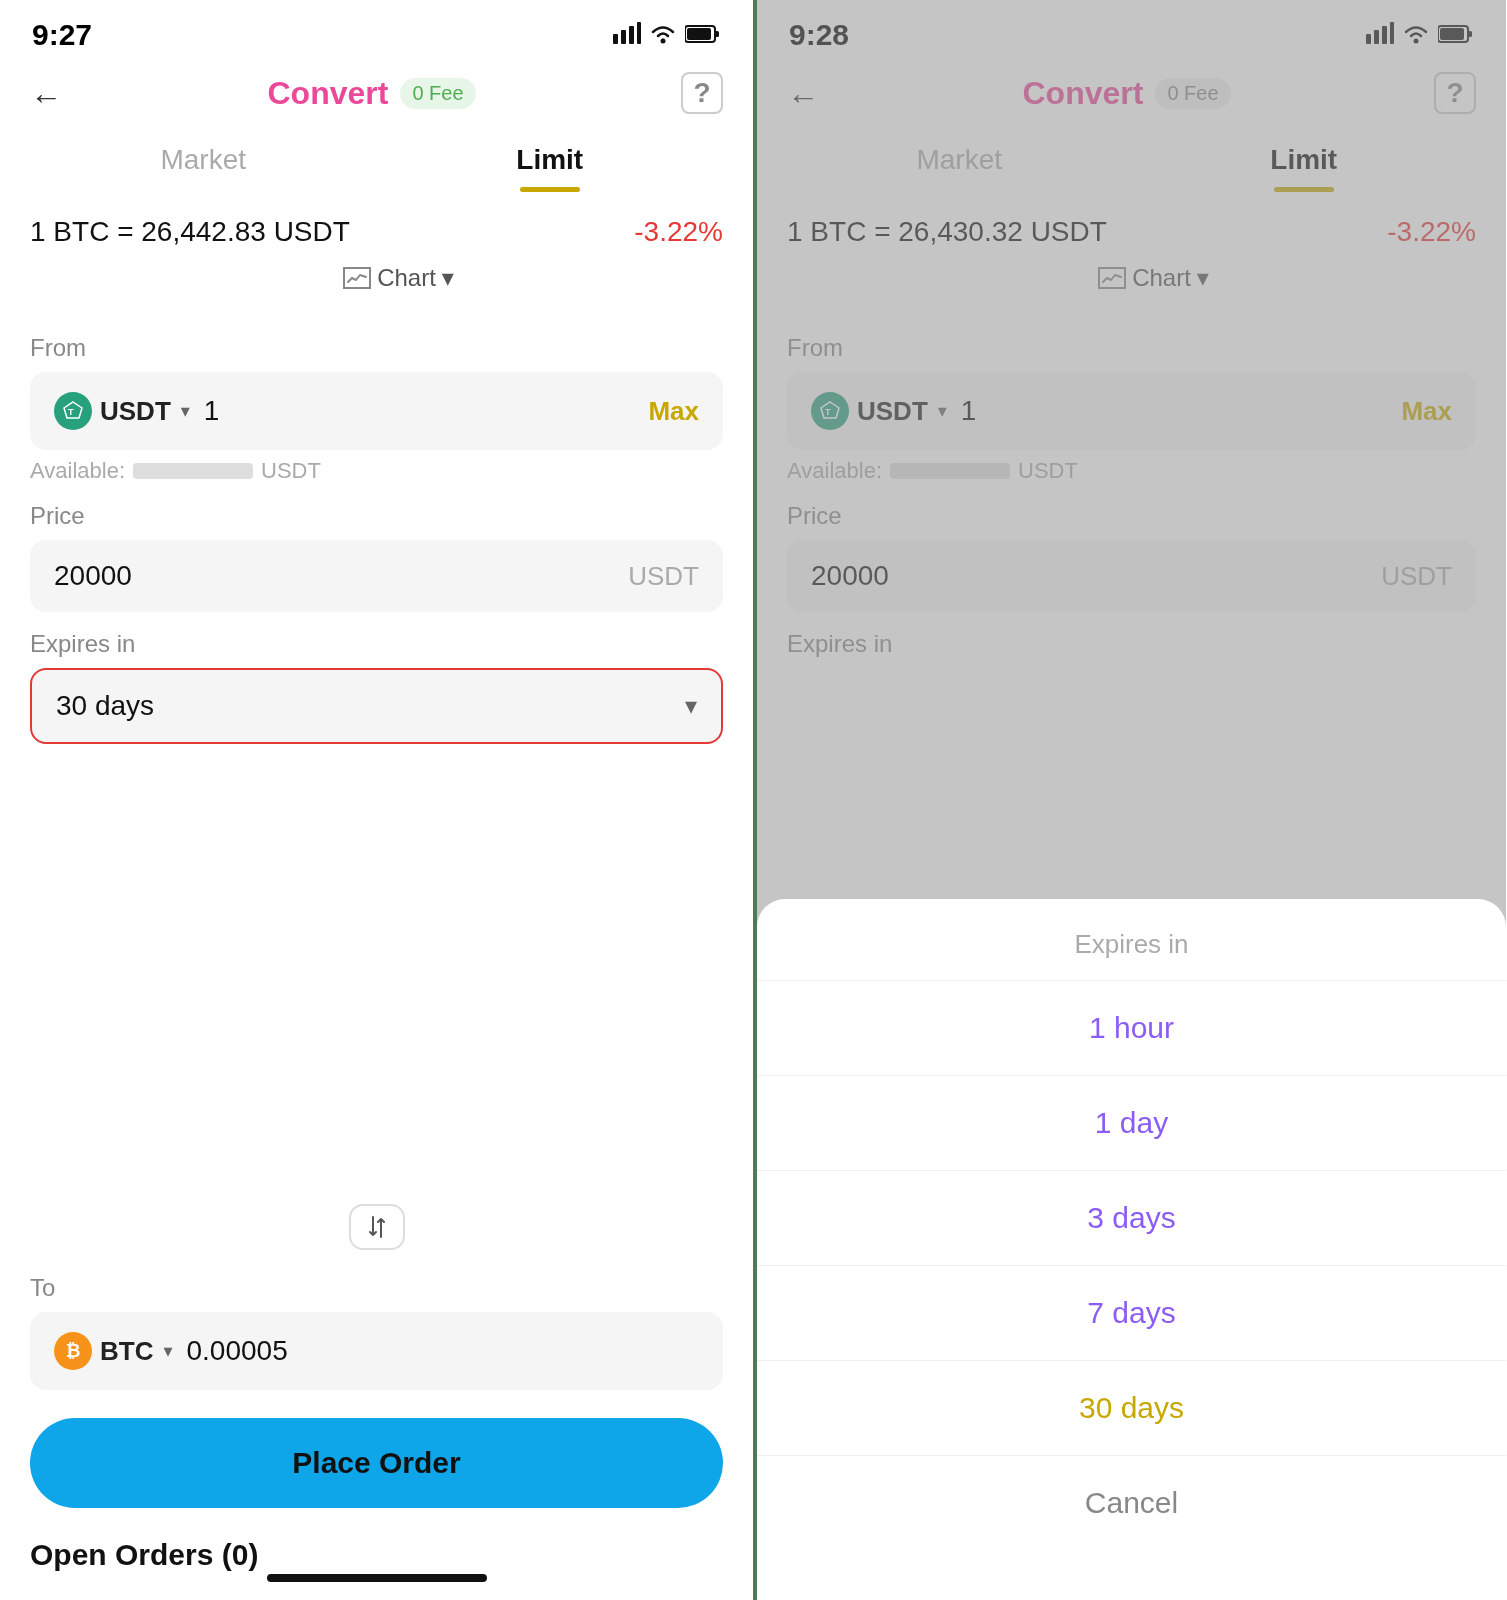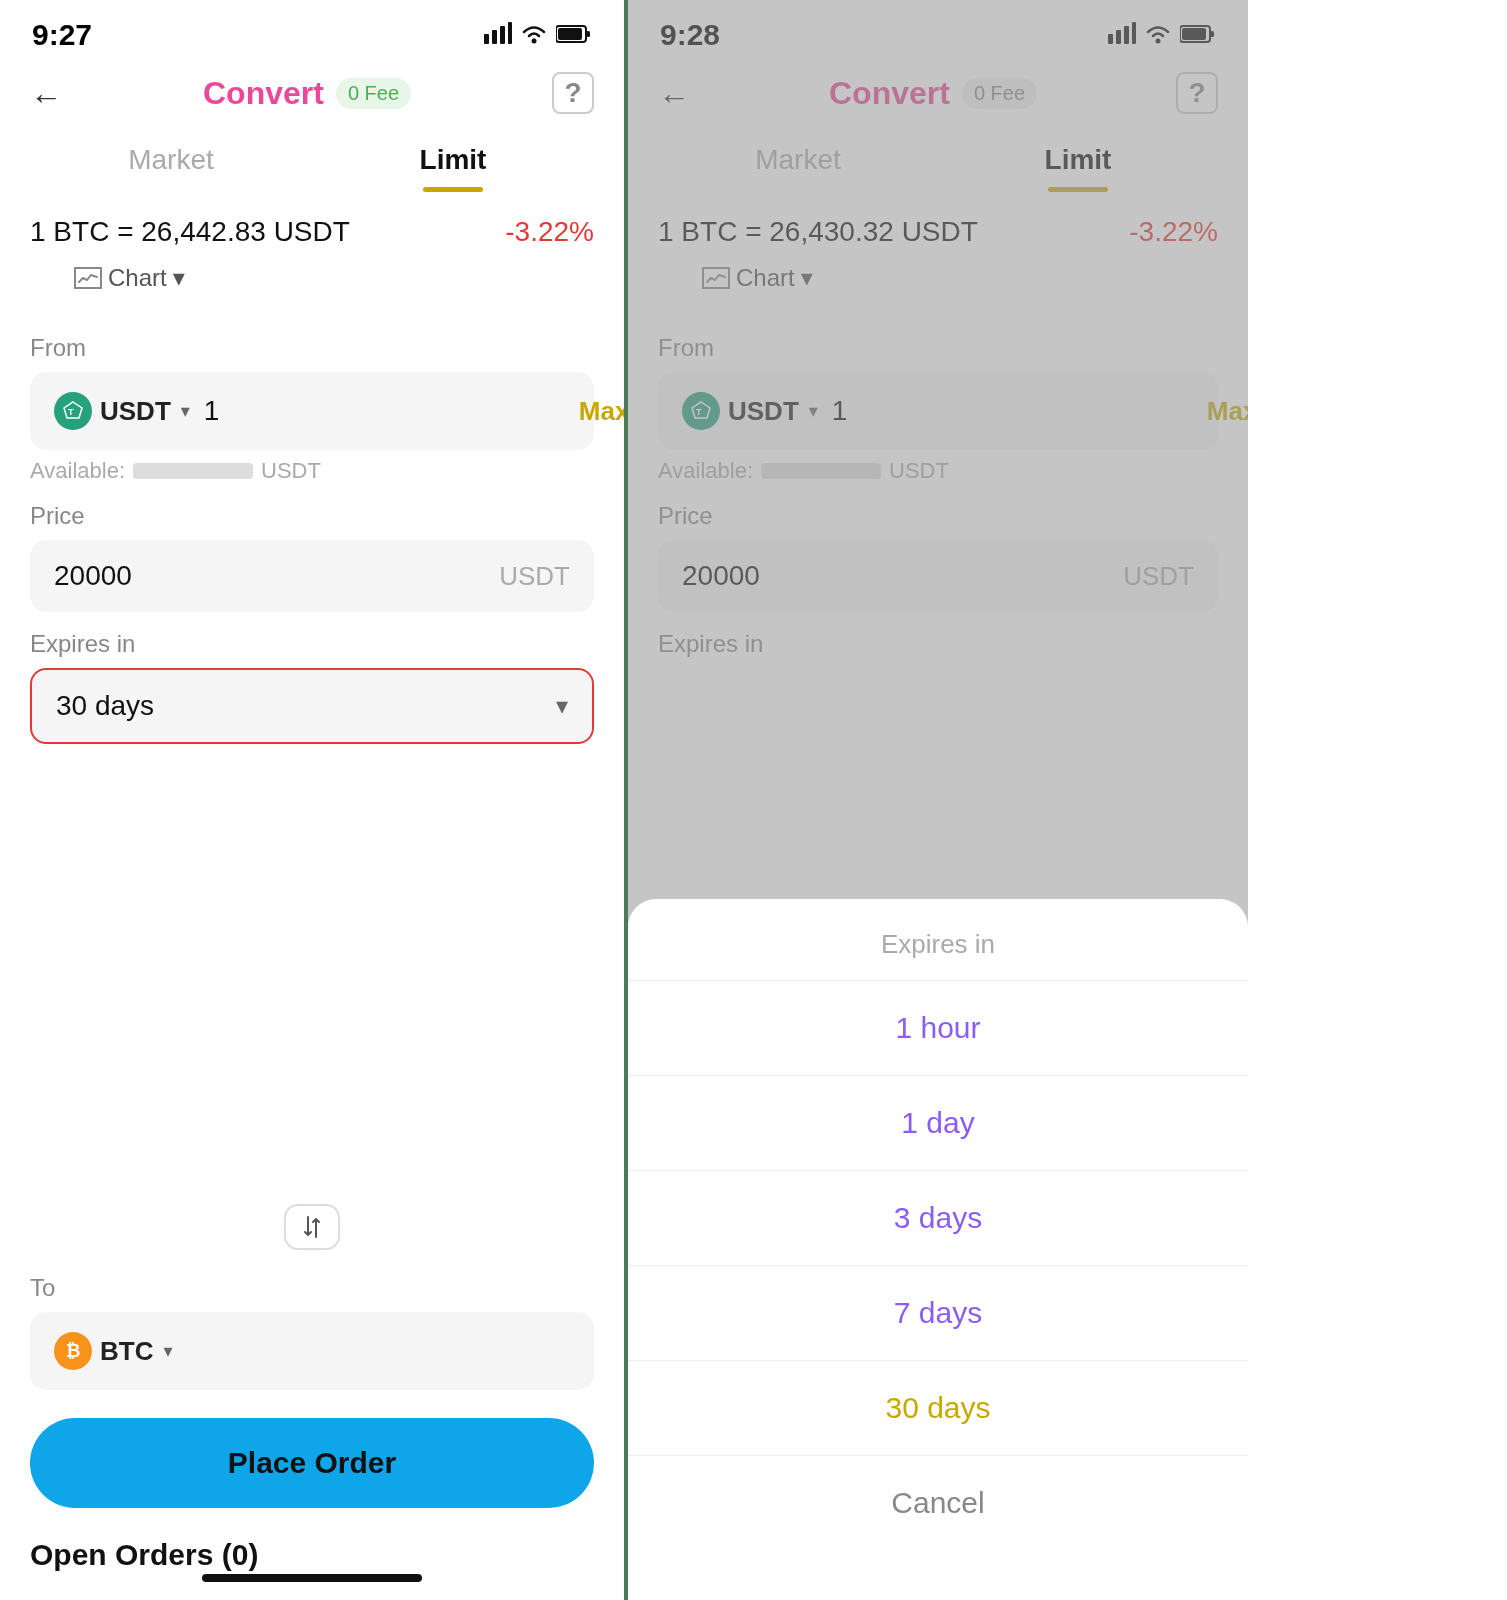--- a/index.html
+++ b/index.html
@@ -7,21 +7,21 @@
       font-family: -apple-system, BlinkMacSystemFont, 'Helvetica Neue', Arial, sans-serif;
       display: flex;
       width: 1507px;
       height: 1600px;
       background: #fff;
       overflow: hidden;
     }
 
     
     .phone-panel {
-      width: 624px;
+      width: 753px;
       height: 1600px;
       background: #fff;
       display: flex;
       flex-direction: column;
       position: relative;
       overflow: hidden;
     }
     .phone-panel.right {
       border-left: 4px solid #4a7c59;
     }
@@ -345,21 +345,21 @@
       color: #c8a800;
     }
     .sheet-item.cancel {
       color: #888;
       border-bottom: none;
     }
 
     
     .chart-row {
       display: flex;
-      justify-content: flex-start;
+      justify-content: center;
       padding: 4px 30px 8px;
       margin-left: 44px;
     }
   </style>
 </head>
 <body>
 
 <div class="phone-panel">
 
   <div class="status-bar">
@@ -483,20 +483,21 @@
   <div style="padding: 0 30px;">
     <div class="field-label">To</div>
     <div class="input-row">
       <div class="coin-selector">
         <div class="coin-icon btc">
           <span style="font-size:18px;color:#fff;font-weight:900;">₿</span>
         </div>
         <span class="coin-name">BTC</span>
         <span class="dropdown-arrow">▾</span>
       </div>
+      <input class="input-value" value="0.00005" style="">
     </div>
   </div>
 
   <div class="place-order-btn">Place Order</div>
 
   <div class="open-orders">Open Orders (0)</div>
 
   <div class="home-indicator"></div>
 </div>
 

